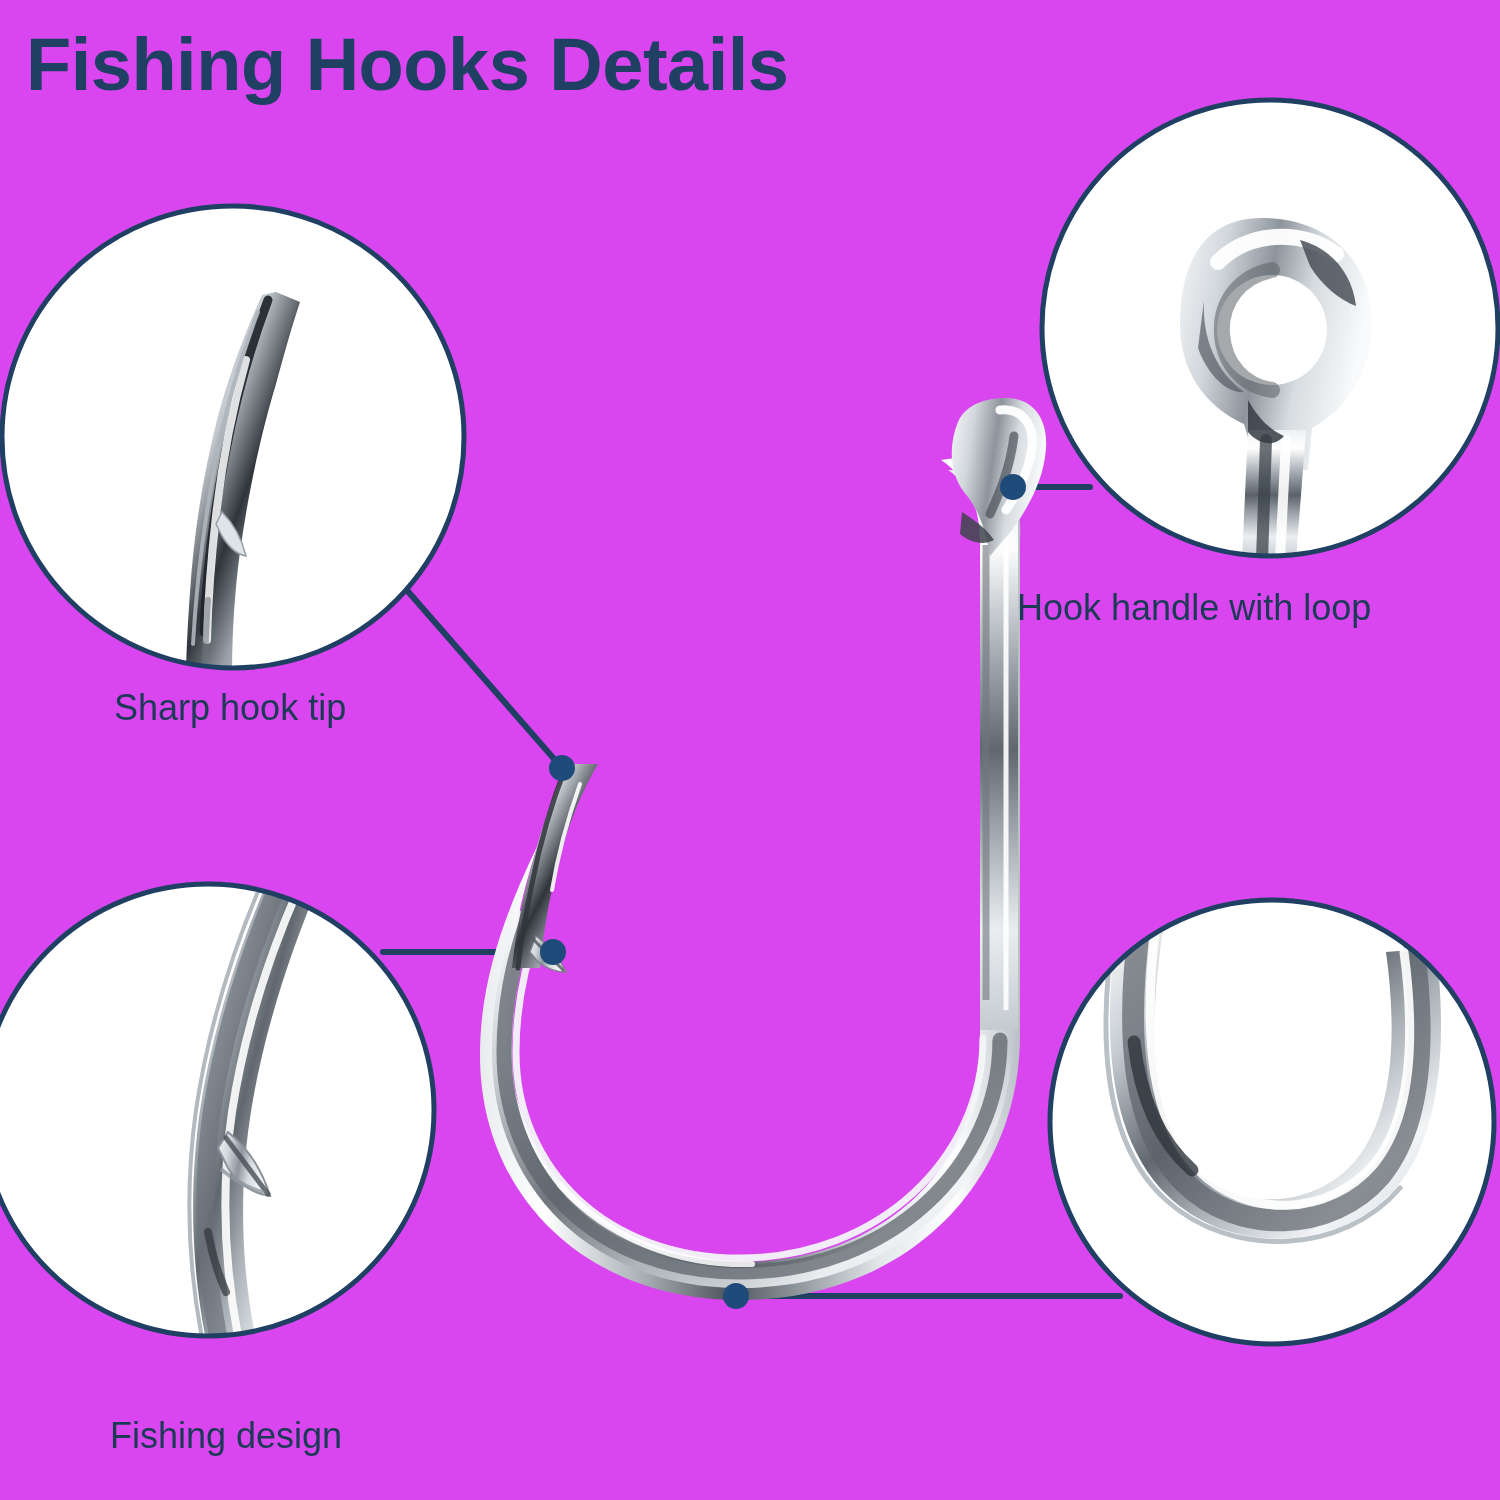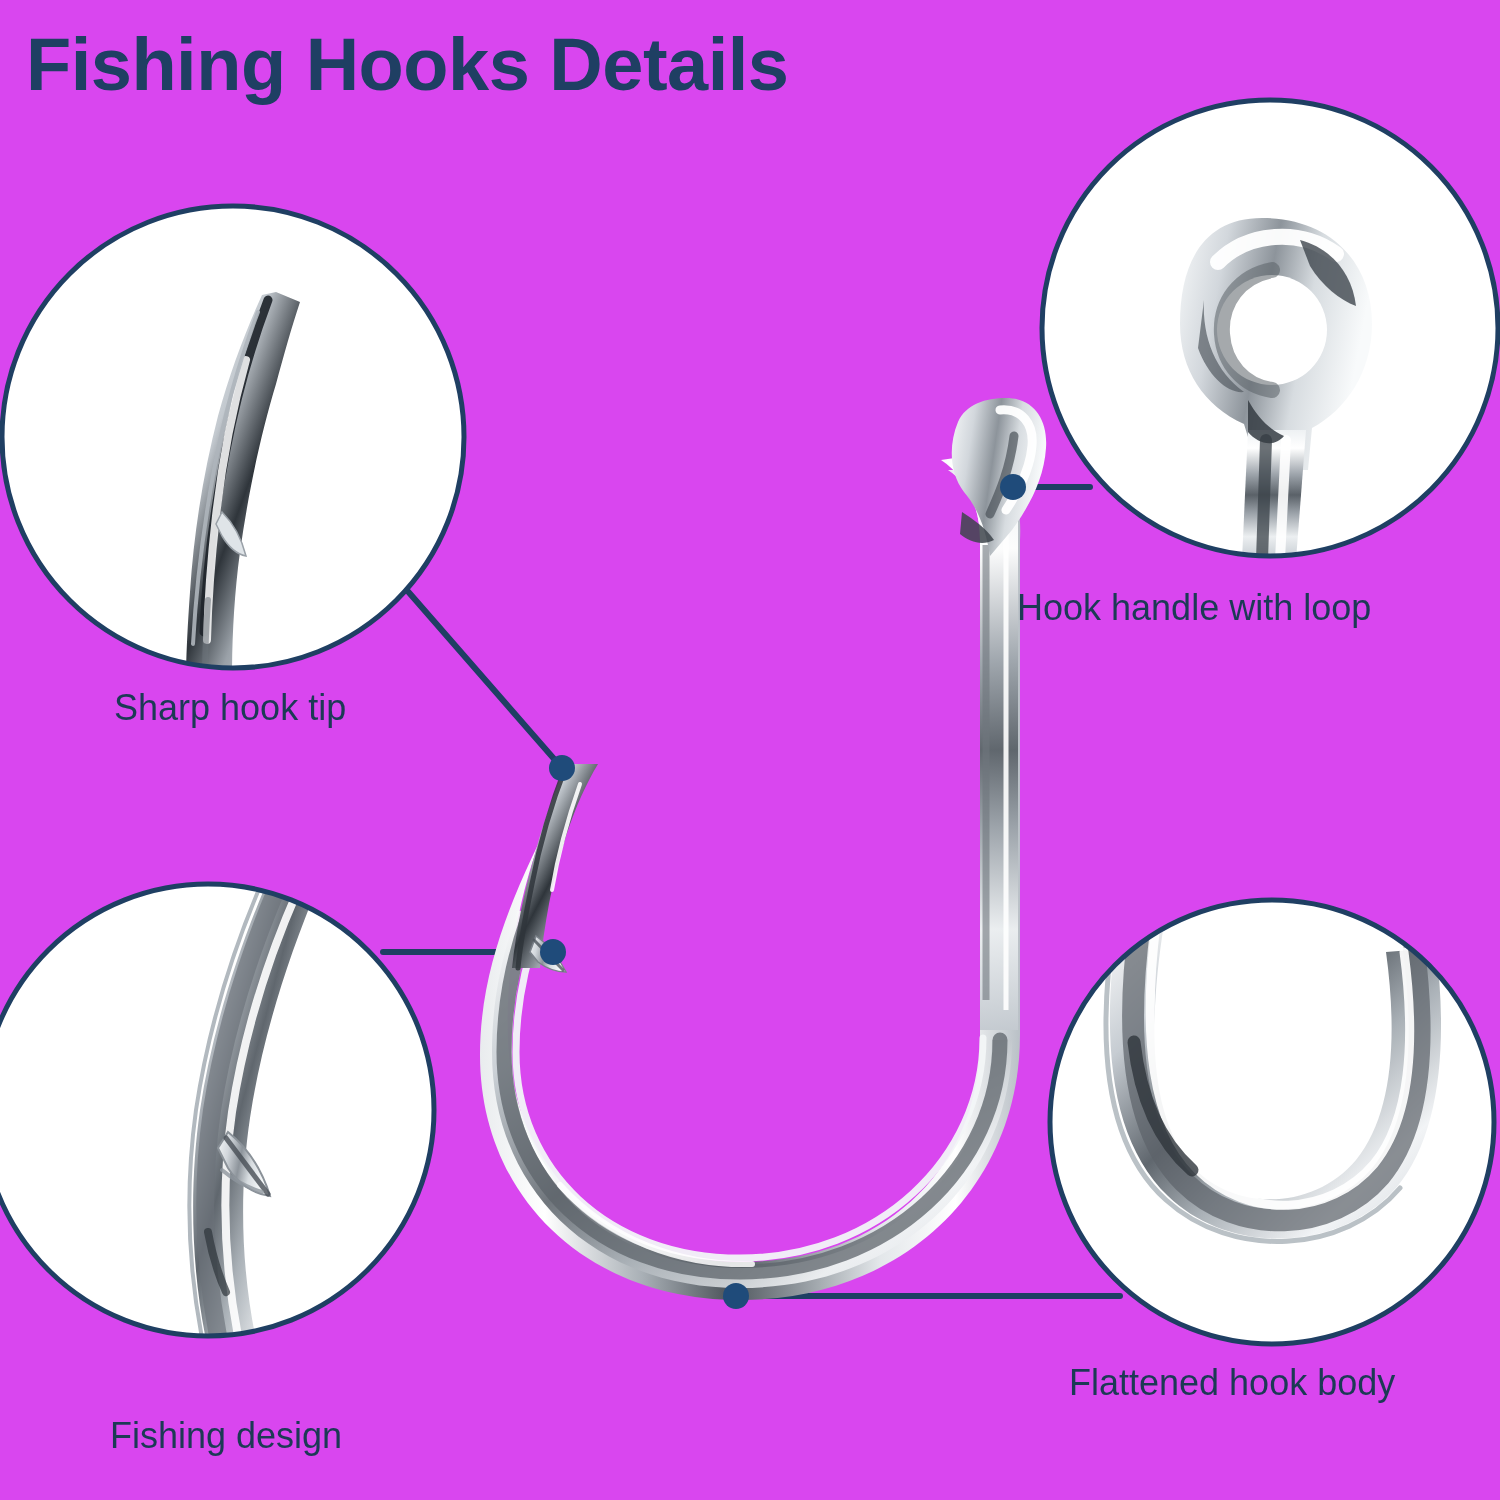--- a/index.html
+++ b/index.html
@@ -300,15 +300,14 @@
   </svg>
 
   <div id="page-title">Fishing Hooks Details</div>
 
   <div id="label-sharp-tip" class="callout-label">Sharp hook tip</div>
 
   <div id="label-handle-loop" class="callout-label">Hook handle with loop</div>
 
   <div id="label-barbed" class="callout-label">Fishing design</div>
 
-  <div id="label-flattened" class="callout-label">Flattened hook body</div>
 
 </div>
 
 </body></html>

